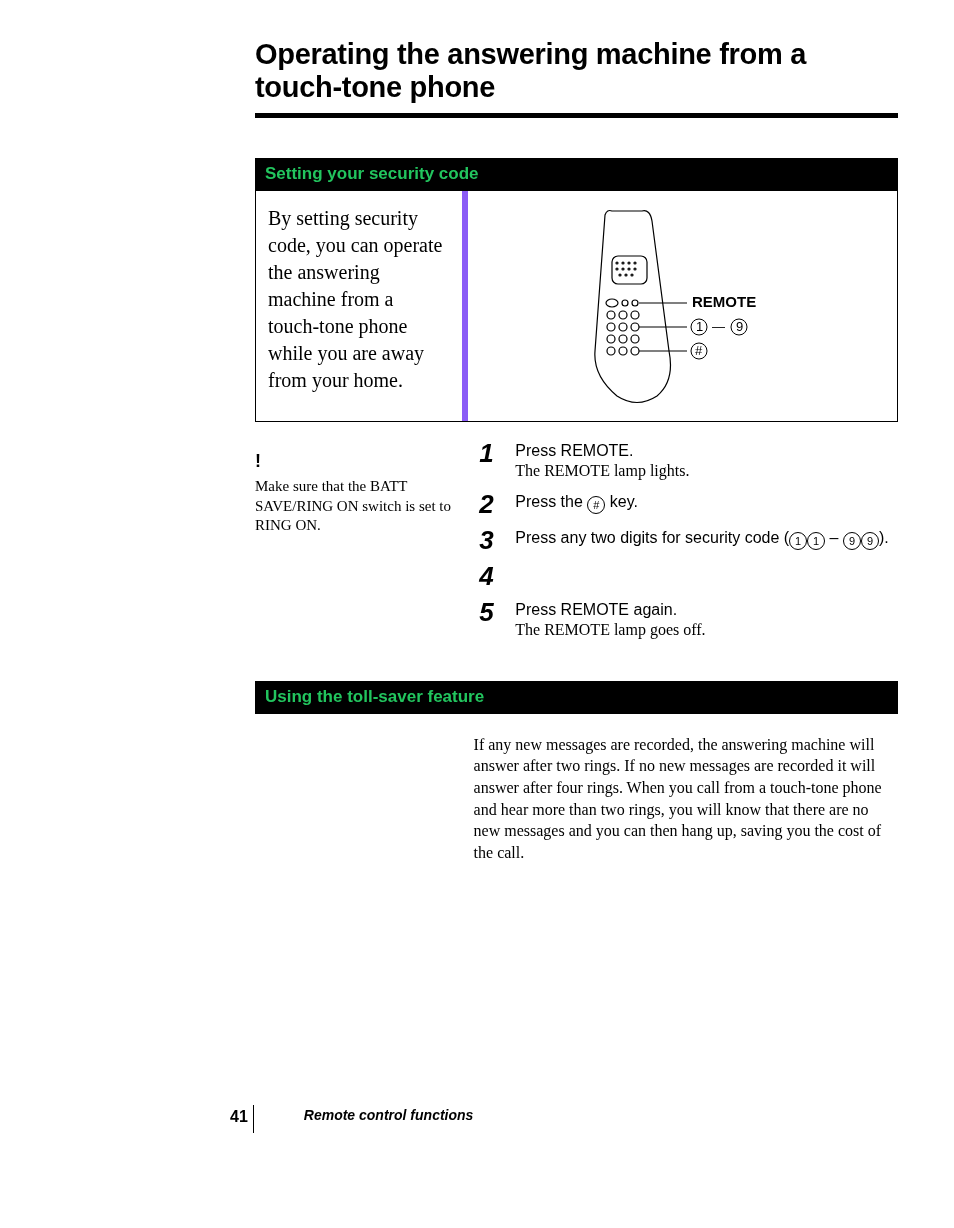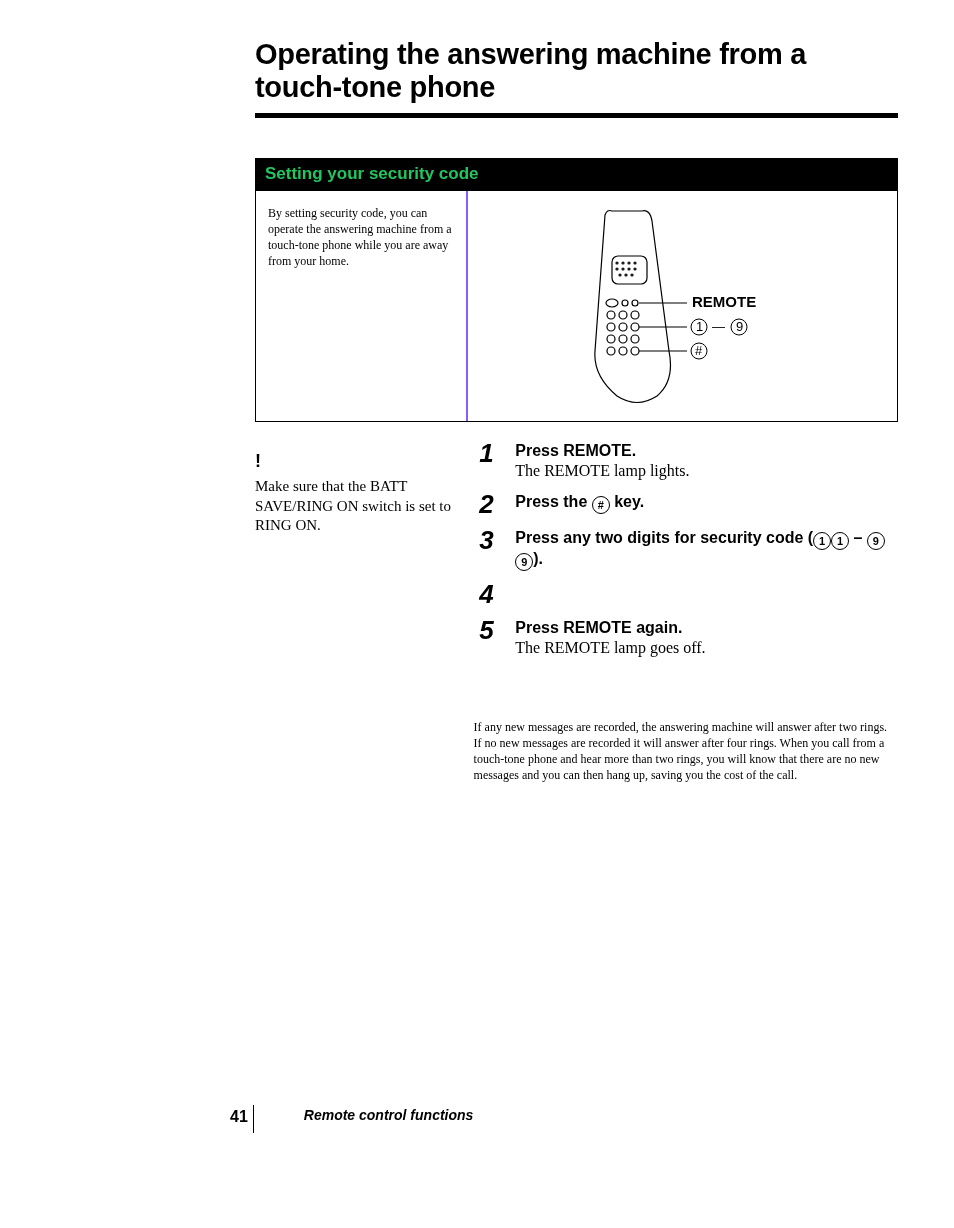--- a/index.html
+++ b/index.html
@@ -38,23 +38,23 @@
   }
   .box-row {
     display: flex;
     border: 1px solid #000;
     border-top: none;
     margin-bottom: 18px;
   }
   .box-left {
     width: 33%;
     padding: 14px 12px 12px 12px;
-    font-size: 12px;
+    font-size: 20px;
     line-height: 1.35;
-    border-right: 2px solid #8b5cf6;
+    border-right: 6px solid #8b5cf6;
   }
   .box-right {
     width: 67%;
     display: flex;
     align-items: center;
     justify-content: center;
     padding: 10px;
   }
   .phone-svg { width: 250px; height: 210px; }
   .two-col {
@@ -87,42 +87,42 @@
     font-weight: 900;
     font-style: italic;
     font-size: 26px;
     line-height: 1;
     width: 22px;
     flex-shrink: 0;
   }
   .step-body { flex: 1; padding-top: 2px; }
   .step-head {
     font-family: Arial, Helvetica, sans-serif;
-    font-weight: 700;
+    font-weight: 400;
     font-size: 16px;
   }
   .step-sub {
     font-size: 16px;
     line-height: 1.35;
   }
   .circled {
     display: inline-block;
     border: 1px solid #000;
     border-radius: 50%;
     width: 18px;
     height: 18px;
     line-height: 16px;
     text-align: center;
     font-size: 11px;
     vertical-align: -2px;
     font-family: Arial, sans-serif;
   }
   .toll-body {
     margin-left: 34%;
-    font-size: 12px;
+    font-size: 16px;
     line-height: 1.35;
     padding-top: 20px;
   }
   .footer {
     position: absolute;
     left: 230px;
     bottom: 95px;
     font-size: 14px;
   }
   .footer .pg {
@@ -251,20 +251,21 @@
         <div class="step-num">5</div>
         <div class="step-body">
           <div class="step-head">Press REMOTE again.</div>
           <div class="step-sub">The REMOTE lamp goes off.</div>
         </div>
       </div>
 
     </div>
   </div>
 
+  <div class="section-bar">Using the toll-saver feature</div>
   <div class="toll-body">If any new messages are recorded, the answering machine will answer after two rings. If no new messages are recorded it will answer after four rings. When you call from a touch-tone phone and hear more than two rings, you will know that there are no new messages and you can then hang up, saving you the cost of the call.</div>
 
 </div>
 
 <div class="footer">
   <span class="pg">41</span>
   <span class="divider"></span>
   <span class="lbl">Remote control functions</span>
 </div>
 

